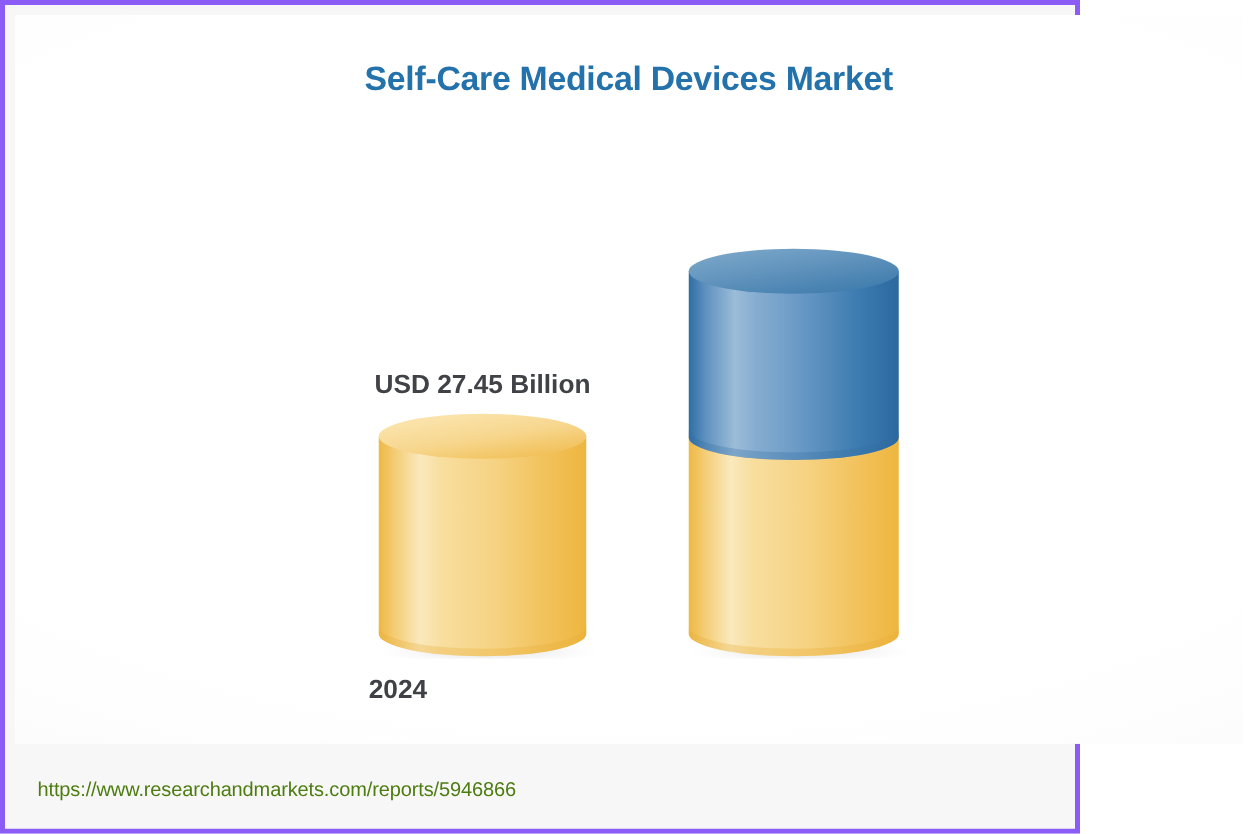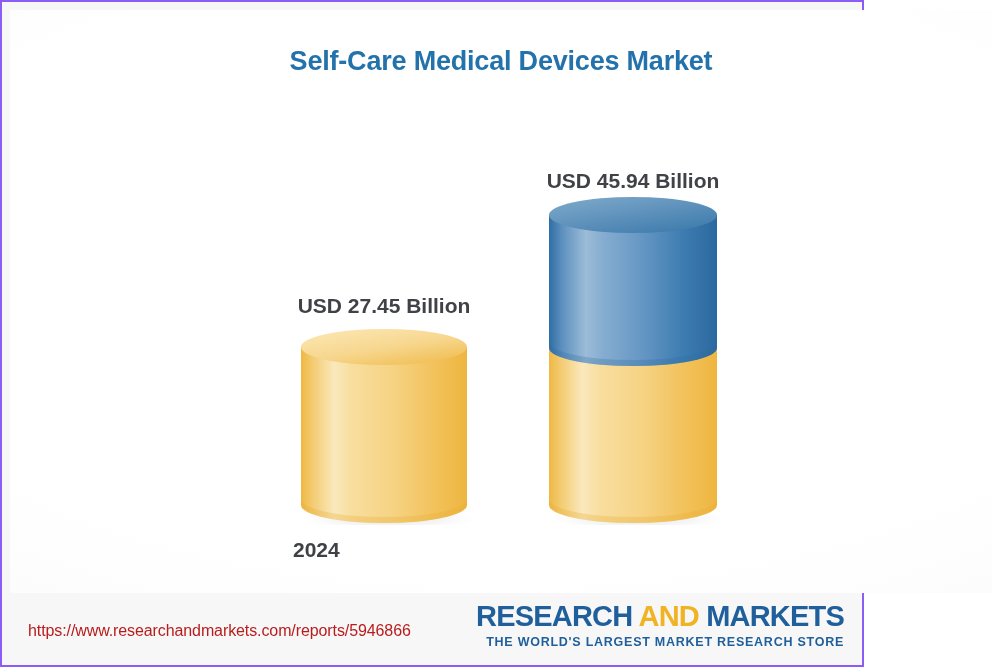--- a/index.html
+++ b/index.html
@@ -12,21 +12,21 @@
     background: #ffffff;
     font-family: "Liberation Sans", sans-serif;
     overflow: hidden;
   }
   #canvas {
     position: relative;
     width: 864px;
     height: 667px;
     background: #f7f7f7;
     box-sizing: border-box;
-    border: 2px solid #8b5cf6;
+    border: 4px solid #8b5cf6;
   }
   #plot-area {
     position: absolute;
     left: 8px;
     top: 8px;
     width: 982px;
     height: 583px;
     background: #fdfdfd;
     background-image:
       radial-gradient(ellipse 120% 95% at 50% 45%, #ffffff 0%, #ffffff 55%, #fbfbfb 78%, #f6f6f6 100%);
@@ -77,21 +77,21 @@
     font-weight: bold;
     color: #3f4146;
     white-space: nowrap;
   }
 
   #footer-url {
     position: absolute;
     left: 26px;
     top: 620px;
     font-size: 16px;
-    color: #b91c1c;
+    color: #4d7c0f;
     letter-spacing: -0.1px;
   }
   #logo {
     position: absolute;
     right: 18px;
     top: 600px;
     text-align: right;
     line-height: 1;
   }
   #logo-main {
@@ -156,21 +156,20 @@
 
         <ellipse cx="91" cy="182" rx="83" ry="18" fill="url(#g-yellow-top)"></ellipse>
         <ellipse cx="91" cy="182" rx="83" ry="18" fill="none" stroke="#e8b košt" stroke-width="0"></ellipse>
       </svg>
 
       <div class="cat-label" style="left:0px; width:182px; top:373px;">2024</div>
     </div>
 
     <div class="bar-group" style="left:531px; top:155px; width:184px; height:380px;">
 
-      <div class="data-label" style="left:-38px; width:260px; top:4px;">USD 45.94 Billion</div>
 
       <svg class="cyl" width="184" height="360" viewBox="0 0 184 360">
         <defs>
           <linearGradient id="g-blue-body" x1="0" y1="0" x2="1" y2="0">
             <stop offset="0" stop-color="#2f6ea5"></stop>
             <stop offset="0.08" stop-color="#5e91bf"></stop>
             <stop offset="0.22" stop-color="#9cbcd8"></stop>
             <stop offset="0.32" stop-color="#86add0"></stop>
             <stop offset="0.55" stop-color="#6697c4"></stop>
             <stop offset="0.80" stop-color="#3d7cb0"></stop>
@@ -210,17 +209,13 @@
 
         <ellipse cx="92" cy="50" rx="84" ry="18" fill="url(#g-blue-top)"></ellipse>
       </svg>
 
     </div>
 
   </div>
 
   <div id="footer-url">https://www.researchandmarkets.com/reports/5946866</div>
 
-  <div id="logo">
-    <div id="logo-main"><span>RESEARCH </span><span class="logo-and">AND</span><span> MARKETS</span></div>
-    <div id="logo-tag">THE WORLD'S LARGEST MARKET RESEARCH STORE</div>
-  </div>
 </div>
 
 </body></html>

